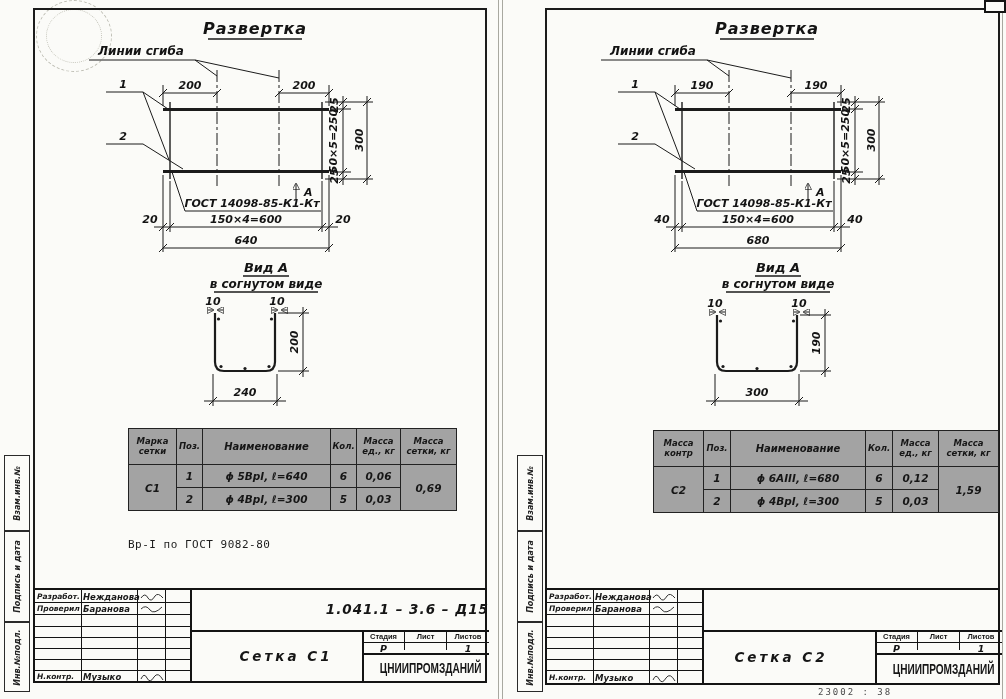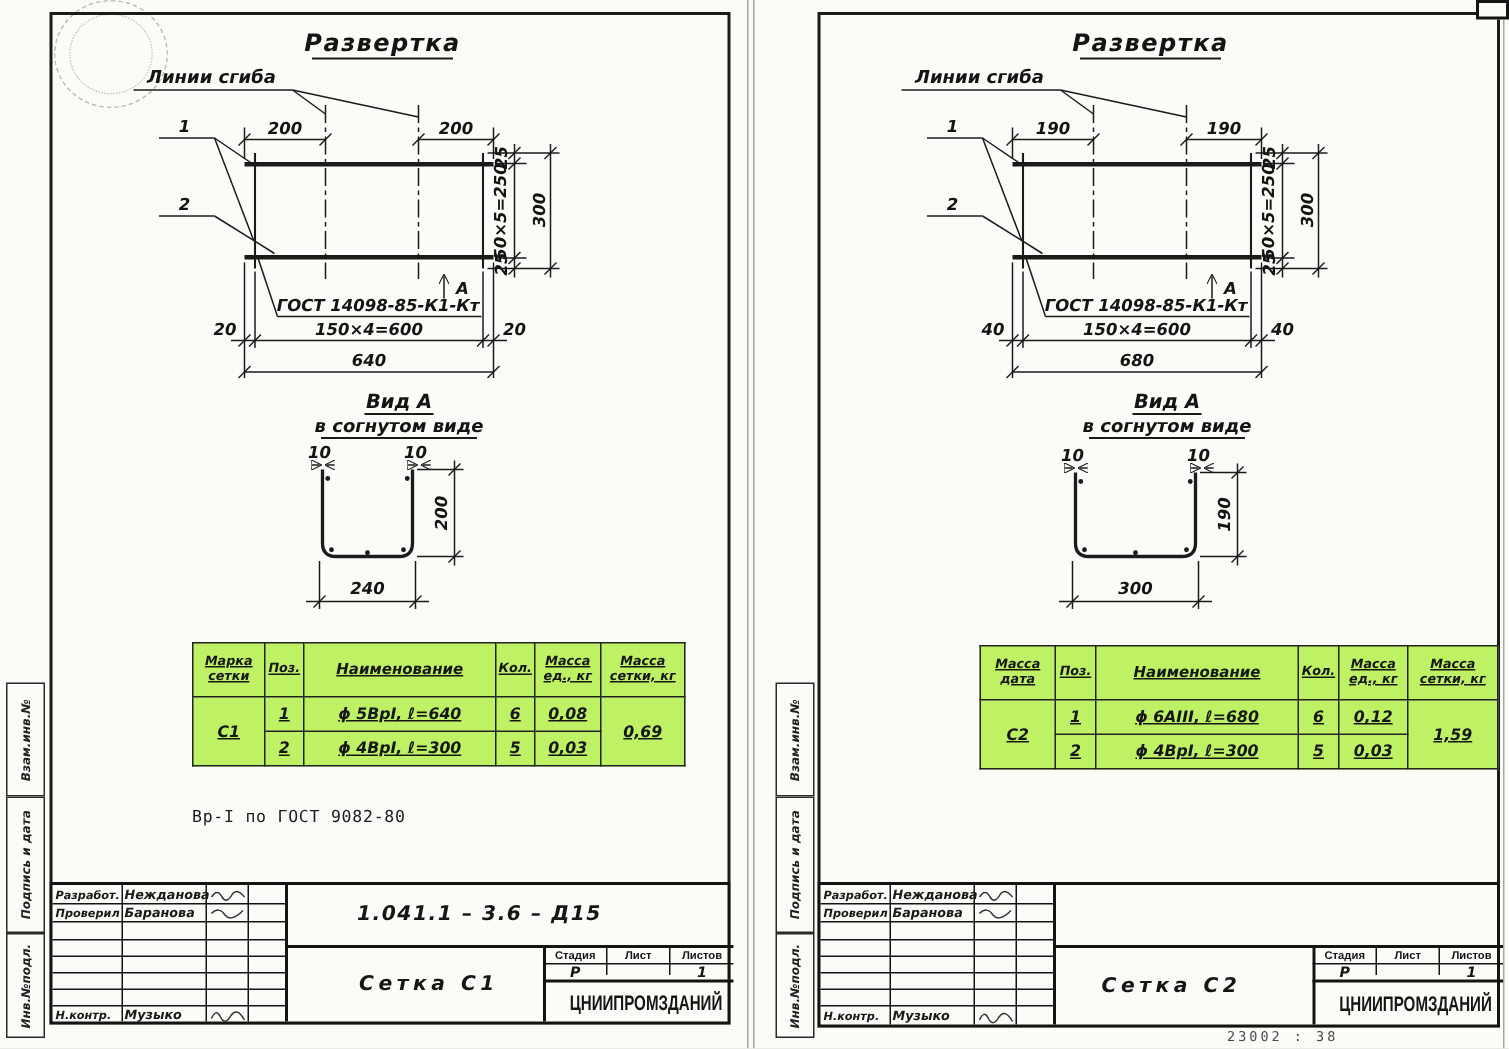--- a/index.html
+++ b/index.html
@@ -17,36 +17,36 @@
   svg.draw line,svg.draw path,svg.draw polyline{stroke:#1b1b1b;stroke-width:1;fill:none;}
   svg.draw .ul{stroke-width:1.4;}
   svg.draw .w2{stroke-width:2.2;}
   svg.draw .dd{stroke-dasharray:12 3 3 3;}
   svg.draw text{fill:#141414;stroke:none;}
   .st{font:italic 700 16px "DejaVu Sans",sans-serif;letter-spacing:1px;}
   .st2{font:italic 700 13px "DejaVu Sans",sans-serif;}
   .sl{font:italic 700 12px "DejaVu Sans",sans-serif;}
   .sd{font:italic 700 11px "DejaVu Sans",sans-serif;}
   
-  table.ptable{position:absolute;border-collapse:collapse;table-layout:fixed;background:#bef264;text-decoration:underline;}
+  table.ptable{position:absolute;border-collapse:collapse;table-layout:fixed;background:#a3a3a3;}
   table.ptable td{border:1.6px solid #222;padding:0;text-align:center;vertical-align:middle;
                   font:italic 700 10.5px "DejaVu Sans",sans-serif;overflow:hidden;}
   table.ptable td.h{font:italic 700 8.5px "DejaVu Sans",sans-serif;line-height:1.15;}
   
   .note{position:absolute;font:11px "DejaVu Sans Mono",monospace;color:#1c1c1c;white-space:nowrap;letter-spacing:.5px;}
   
   .tb{position:absolute;border:2px solid #141414;box-sizing:border-box;background:#fbfbf8;}
   .tb .vl{position:absolute;top:0;bottom:0;width:1.3px;background:#141414;}
   .tb .vlt{position:absolute;width:2px;background:#141414;}
   .tb .hl{position:absolute;height:1.3px;background:#141414;}
   .tb .hlt{position:absolute;height:2px;background:#141414;}
   .tbt{position:absolute;font:italic 700 7.5px "DejaVu Sans",sans-serif;white-space:nowrap;color:#191919;}
   .tbt.nm{font-size:8.5px;}
   .docnum{position:absolute;font:italic 700 13.5px "DejaVu Sans",sans-serif;letter-spacing:1px;
-          text-align:left;white-space:nowrap;padding-left:48px;}
+          text-align:right;white-space:nowrap;}
   .meshname{position:absolute;font:italic 700 13.5px "DejaVu Sans",sans-serif;letter-spacing:3px;
           text-align:center;white-space:nowrap;}
   .stl{position:absolute;font:700 7.5px "Liberation Sans",sans-serif;text-align:center;}
   .stv{position:absolute;font:italic 700 9.5px "DejaVu Sans",sans-serif;text-align:center;}
   .org{position:absolute;font:700 14px "Liberation Sans",sans-serif;letter-spacing:0;
        transform:scaleX(.72);transform-origin:center;white-space:nowrap;text-align:center;}
   .sig{position:absolute;}
   .seal{position:absolute;left:36px;top:0px;width:74px;height:70px;border:1.5px dashed #9c9c8e;
         border-radius:50%;opacity:.65;}
   .seal:before{content:"";position:absolute;left:9px;top:8px;right:9px;bottom:8px;
@@ -207,21 +207,21 @@
         <td class="h" style="font-size:10px">Наименование</td>
         <td class="h">Кол.</td>
         <td class="h">Масса ед., кг</td>
         <td class="h">Масса сетки, кг</td>
       </tr>
       <tr style="height:23px">
         <td rowspan="2">С1</td>
         <td>1</td>
         <td>ϕ 5ВрI, ℓ=640</td>
         <td>6</td>
-        <td>0,08</td>
+        <td>0,06</td>
         <td rowspan="2">0,69</td>
       </tr>
       <tr style="height:23px">
         <td>2</td>
         <td>ϕ 4ВрI, ℓ=300</td>
         <td>5</td>
         <td>0,03</td>
       </tr>
     </tbody>
       </table>
@@ -395,21 +395,21 @@
       <colgroup>
           <col style="width:50px">
           <col style="width:27px">
           <col style="width:135px">
           <col style="width:27px">
           <col style="width:46px">
           <col style="width:60px">
         </colgroup>
       <tbody>
           <tr style="height:36px">
-        <td class="h">Масса дата</td>
+        <td class="h">Масса контр</td>
         <td class="h">Поз.</td>
         <td class="h" style="font-size:10px">Наименование</td>
         <td class="h">Кол.</td>
         <td class="h">Масса ед., кг</td>
         <td class="h">Масса сетки, кг</td>
       </tr>
       <tr style="height:23px">
         <td rowspan="2">С2</td>
         <td>1</td>
         <td>ϕ 6АIII, ℓ=680</td>

